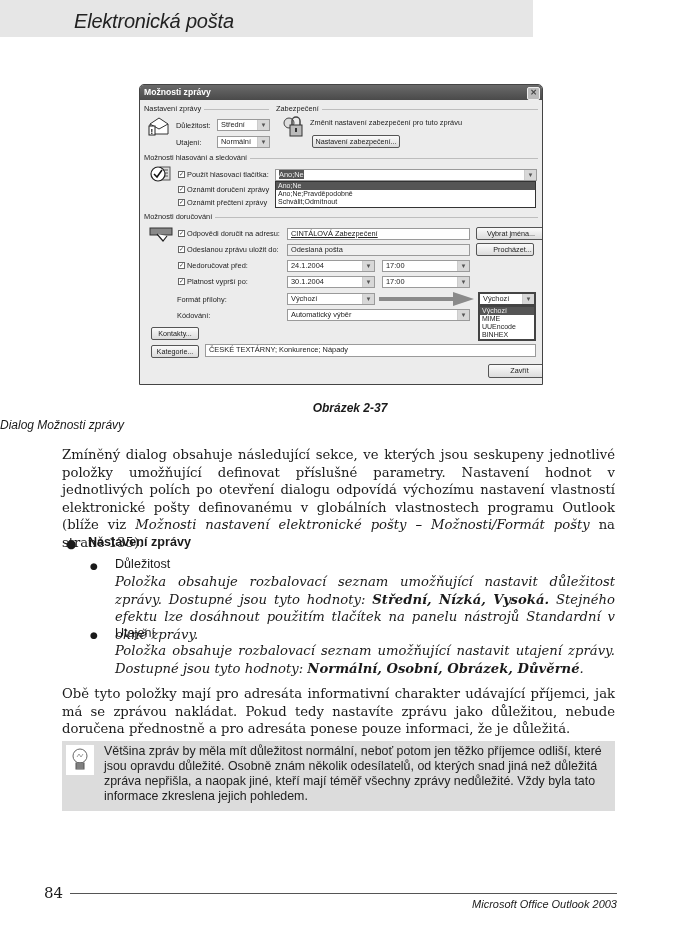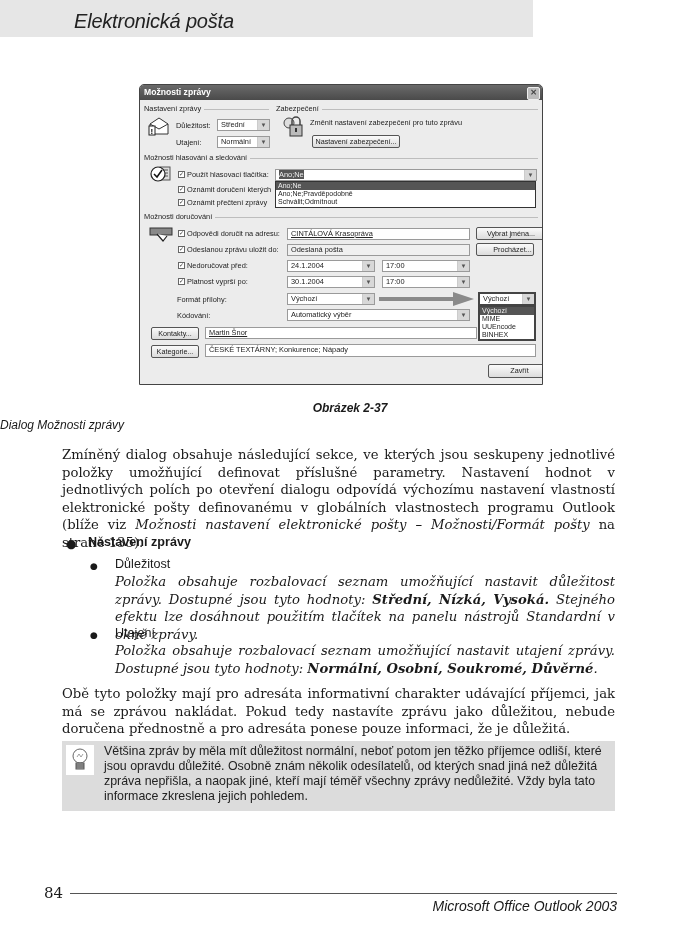--- a/index.html
+++ b/index.html
@@ -36,21 +36,21 @@
   .bullet2 { position:absolute; left:90px; font-size:9px; }
   .b2-label { position:absolute; left:115px; font-family:"Liberation Sans", sans-serif; font-size:12.6px; }
   .b2-desc { position:absolute; left:115px; width:500px; font-style:italic; font-size:13.2px; line-height:17.6px; text-align:justify; }
 
   .tip { position:absolute; left:62px; top:741px; width:553px; height:70px; background:#dcdcdc; }
   .tip-icon { position:absolute; left:4px; top:4px; width:28px; height:30px; background:#fff; }
   .tip-text { position:absolute; left:42px; top:3px; width:505px; font-family:"Liberation Sans", sans-serif; font-size:12.4px; line-height:15px; color:#222; }
 
   .page-num { position:absolute; left:44px; top:884px; font-size:15px; }
   .footer-line { position:absolute; left:70px; top:893px; width:547px; height:1px; background:#555; }
-  .footer-text { position:absolute; right:83px; top:898px; font-family:"Liberation Sans", sans-serif; font-style:italic; font-size:14px; }
+  .footer-text { position:absolute; right:83px; top:898px; font-family:"Liberation Sans", sans-serif; font-style:italic; font-size:11px; }
 </style>
 </head>
 <body>
 
 <div class="header-band"></div>
 <div class="header-title">Elektronická pošta</div>
 
 <div class="dlg">
   <div class="dlg-title">Možnosti zprávy</div>
   <div class="dlg-close">✕</div>
@@ -100,34 +100,34 @@
   <div class="field" style="left:135px;top:84px;width:262px;">
     <span style="background:#555;color:#eee;">Ano;Ne</span>
     <span class="combo-btn">▼</span>
   </div>
   <div class="list" style="left:135px;top:96px;width:261px;height:27px;">
     <div class="sel">Ano;Ne</div>
     <div>Ano;Ne;Pravděpodobně</div>
     <div>Schválit;Odmítnout</div>
   </div>
   <div class="chk" style="left:38px;top:101px;">✓</div>
-  <div class="lbl" style="left:47px;top:100px;">Oznámit doručení kterých</div>
+  <div class="lbl" style="left:47px;top:100px;">Oznámit doručení zprávy</div>
   <div class="chk" style="left:38px;top:114px;">✓</div>
   <div class="lbl" style="left:47px;top:113px;">Oznámit přečtení zprávy</div>
 
   <div class="grp-line" style="left:4px;top:132px;width:394px;"></div>
   <div class="grp-label" style="left:4px;top:127px;">Možnosti doručování</div>
   <svg class="abs" style="left:9px;top:141px;" width="24" height="16">
     <rect x="1" y="2" width="22" height="7" fill="#888" stroke="#333"></rect>
     <path d="M8 8 L14 15 L18 10" fill="#fff" stroke="#222" stroke-width="1.2"></path>
   </svg>
   <div class="chk" style="left:38px;top:145px;">✓</div>
   <div class="lbl" style="left:47px;top:144px;">Odpovědi doručit na adresu:</div>
   <div class="field" style="left:147px;top:143px;width:183px;">
-    <span class="u">CINTÁLOVÁ Krasopráva</span>
+    <span class="u">CINTÁLOVÁ Zabezpečení</span>
   </div>
   <div class="btn" style="left:336px;top:142px;width:70px;">Vybrat jména...</div>
 
   <div class="chk" style="left:38px;top:161px;">✓</div>
   <div class="lbl" style="left:47px;top:160px;">Odeslanou zprávu uložit do:</div>
   <div class="field gray" style="left:147px;top:159px;width:183px;">Odeslaná pošta</div>
   <div class="btn" style="left:336px;top:158px;width:58px;padding-left:15px;">Procházet...</div>
 
   <div class="chk" style="left:38px;top:177px;">✓</div>
   <div class="lbl" style="left:47px;top:176px;">Nedoručovat před:</div>
@@ -171,44 +171,41 @@
     <div>BINHEX</div>
   </div>
 
   <div class="lbl" style="left:37px;top:226px;">Kódování:</div>
   <div class="field" style="left:147px;top:224px;width:183px;">
     <span>Automatický výběr</span>
     <span class="combo-btn">▼</span>
   </div>
 
   <div class="btn" style="left:11px;top:242px;width:48px;">Kontakty...</div>
-  <div class="field" style="left:65px;top:242px;width:272px;">
-    <span class="u">Martin Šnor</span>
-  </div>
   <div class="btn" style="left:11px;top:260px;width:48px;">Kategorie...</div>
   <div class="field" style="left:65px;top:259px;width:331px;height:13px;">ČESKÉ TEXTÁRNY; Konkurence; Nápady</div>
 
   <div class="btn" style="left:348px;top:279px;width:63px;height:14px;">Zavřít</div>
 </div>
 
 <div class="cap1">Obrázek 2-37</div>
 <div class="cap2">Dialog Možnosti zprávy</div>
 
 <div class="para" style="top:446px;"><span>Zmíněný dialog obsahuje následující sekce, ve kterých jsou seskupeny jednotlivé položky umožňující definovat příslušné parametry. Nastavení hodnot v jednotlivých polích po otevření dialogu odpovídá výchozímu nastavení vlastností elektronické pošty definovanému v globálních vlastnostech programu Outlook (blíže viz </span><i>Možnosti nastavení elektronické pošty – Možnosti/Formát pošty</i><span> na straně 135).</span></div>
 
 <div class="bullet1">●</div>
 <div class="b1-label">Nastavení zprávy</div>
 
 <div class="bullet2" style="top:561px;">●</div>
 <div class="b2-label" style="top:557px;">Důležitost</div>
 <div class="b2-desc" style="top:573px;"><span>Položka obsahuje rozbalovací seznam umožňující nastavit důležitost zprávy. Dostupné jsou tyto hodnoty: </span><b>Střední, Nízká, Vysoká.</b><span> Stejného efektu lze dosáhnout použitím tlačítek na panelu nástrojů Standardní v okně zprávy.</span></div>
 
 <div class="bullet2" style="top:630px;">●</div>
 <div class="b2-label" style="top:626px;">Utajení</div>
-<div class="b2-desc" style="top:642px;"><span>Položka obsahuje rozbalovací seznam umožňující nastavit utajení zprávy. Dostupné jsou tyto hodnoty: </span><b>Normální, Osobní, Soukromé, Důvěrné</b><span>.</span></div>
+<div class="b2-desc" style="top:642px;"><span>Položka obsahuje rozbalovací seznam umožňující nastavit utajení zprávy. Dostupné jsou tyto hodnoty: </span><b>Normální, Osobní, Obrázek, Důvěrné</b><span>.</span></div>
 
 <div class="para" style="top:685px;">Obě tyto položky mají pro adresáta informativní charakter udávající příjemci, jak má se zprávou nakládat. Pokud tedy nastavíte zprávu jako důležitou, nebude doručena přednostně a pro adresáta ponese pouze informaci, že je důležitá.</div>
 
 <div class="tip">
   <div class="tip-icon">
     <svg width="28" height="30">
       <circle cx="14" cy="11" r="7" fill="#fff" stroke="#666"></circle>
       <path d="M11 12 L13 9 L15 12 L17 9" fill="none" stroke="#888" stroke-width="0.8"></path>
       <rect x="10" y="18" width="8" height="6" fill="#aaa" stroke="#555"></rect>
       <line x1="10" y1="20" x2="18" y2="20" stroke="#555"></line>

